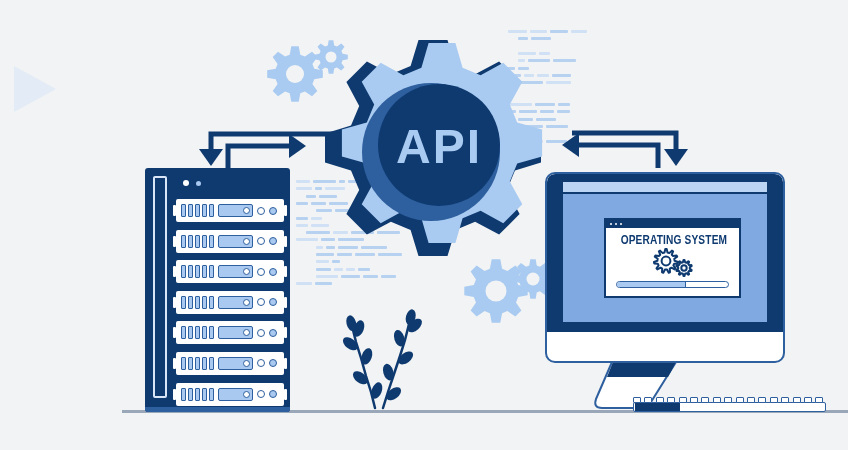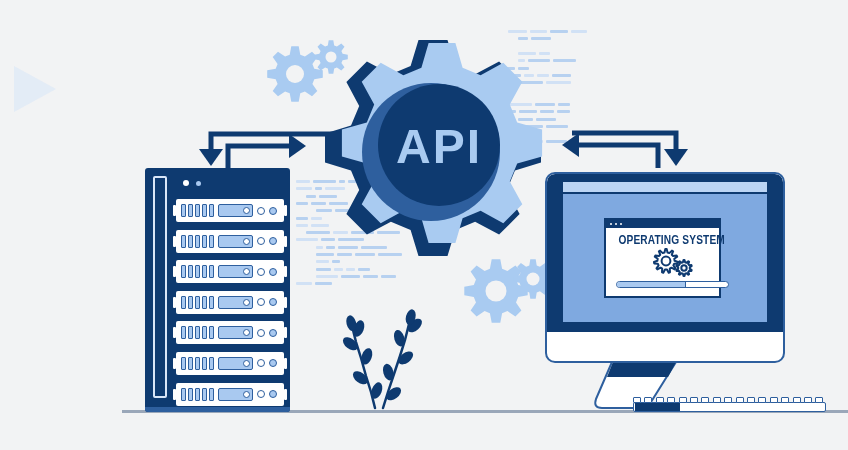--- a/index.html
+++ b/index.html
@@ -42,21 +42,21 @@
 .bottom-strip{position:absolute;left:0;right:0;bottom:0;height:5px;background:var(--mid-blue);border-radius:0 0 3px 3px;}
 
 
 #api-gear{z-index:3}
 
 
 .monitor-body{position:absolute;left:545px;top:172px;width:240px;height:191px;background:#fff;border:2px solid var(--mid-blue);border-radius:10px;z-index:3;overflow:hidden;}
 .frame{position:absolute;left:0;top:0;width:100%;height:158px;background:var(--navy);border-radius:8px 8px 0 0;}
 .screen{position:absolute;left:16px;top:8px;width:204px;height:140px;background:var(--screen-blue);}
 .screen-top{height:12px;background:var(--screen-top);border-bottom:2px solid var(--navy);}
-.os-window{position:absolute;left:41px;top:36px;width:117px;height:80px;background:#fff;border:2px solid var(--navy);}
+.os-window{position:absolute;left:41px;top:36px;width:137px;height:80px;background:#fff;border:2px solid var(--navy);}
 .os-titlebar{height:8px;background:var(--navy);display:flex;align-items:center;padding-left:4px;gap:3px;}
 .tdot{width:2px;height:2px;background:#fff;border-radius:50%;flex:none;}
 .os-title{margin-top:4px;text-align:center;font-size:13px;font-weight:bold;color:var(--navy);transform:scaleX(.78);white-space:nowrap;letter-spacing:.2px;}
 #os-gears-svg{position:absolute;left:0;top:26px;}
 .progress{position:absolute;left:10px;bottom:8px;width:113px;height:7px;border:1px solid var(--mid-blue);border-radius:4px;overflow:hidden;background:#fff;}
 .progress-fill{height:100%;background:var(--light-blue);border-right:1px solid var(--mid-blue);}
 
 
 .keyboard{position:absolute;left:633px;top:397px;width:193px;height:15px;z-index:3;}
 .key{position:absolute;top:0;width:8px;height:6px;background:#fff;border:1px solid var(--mid-blue);border-radius:1px;}

